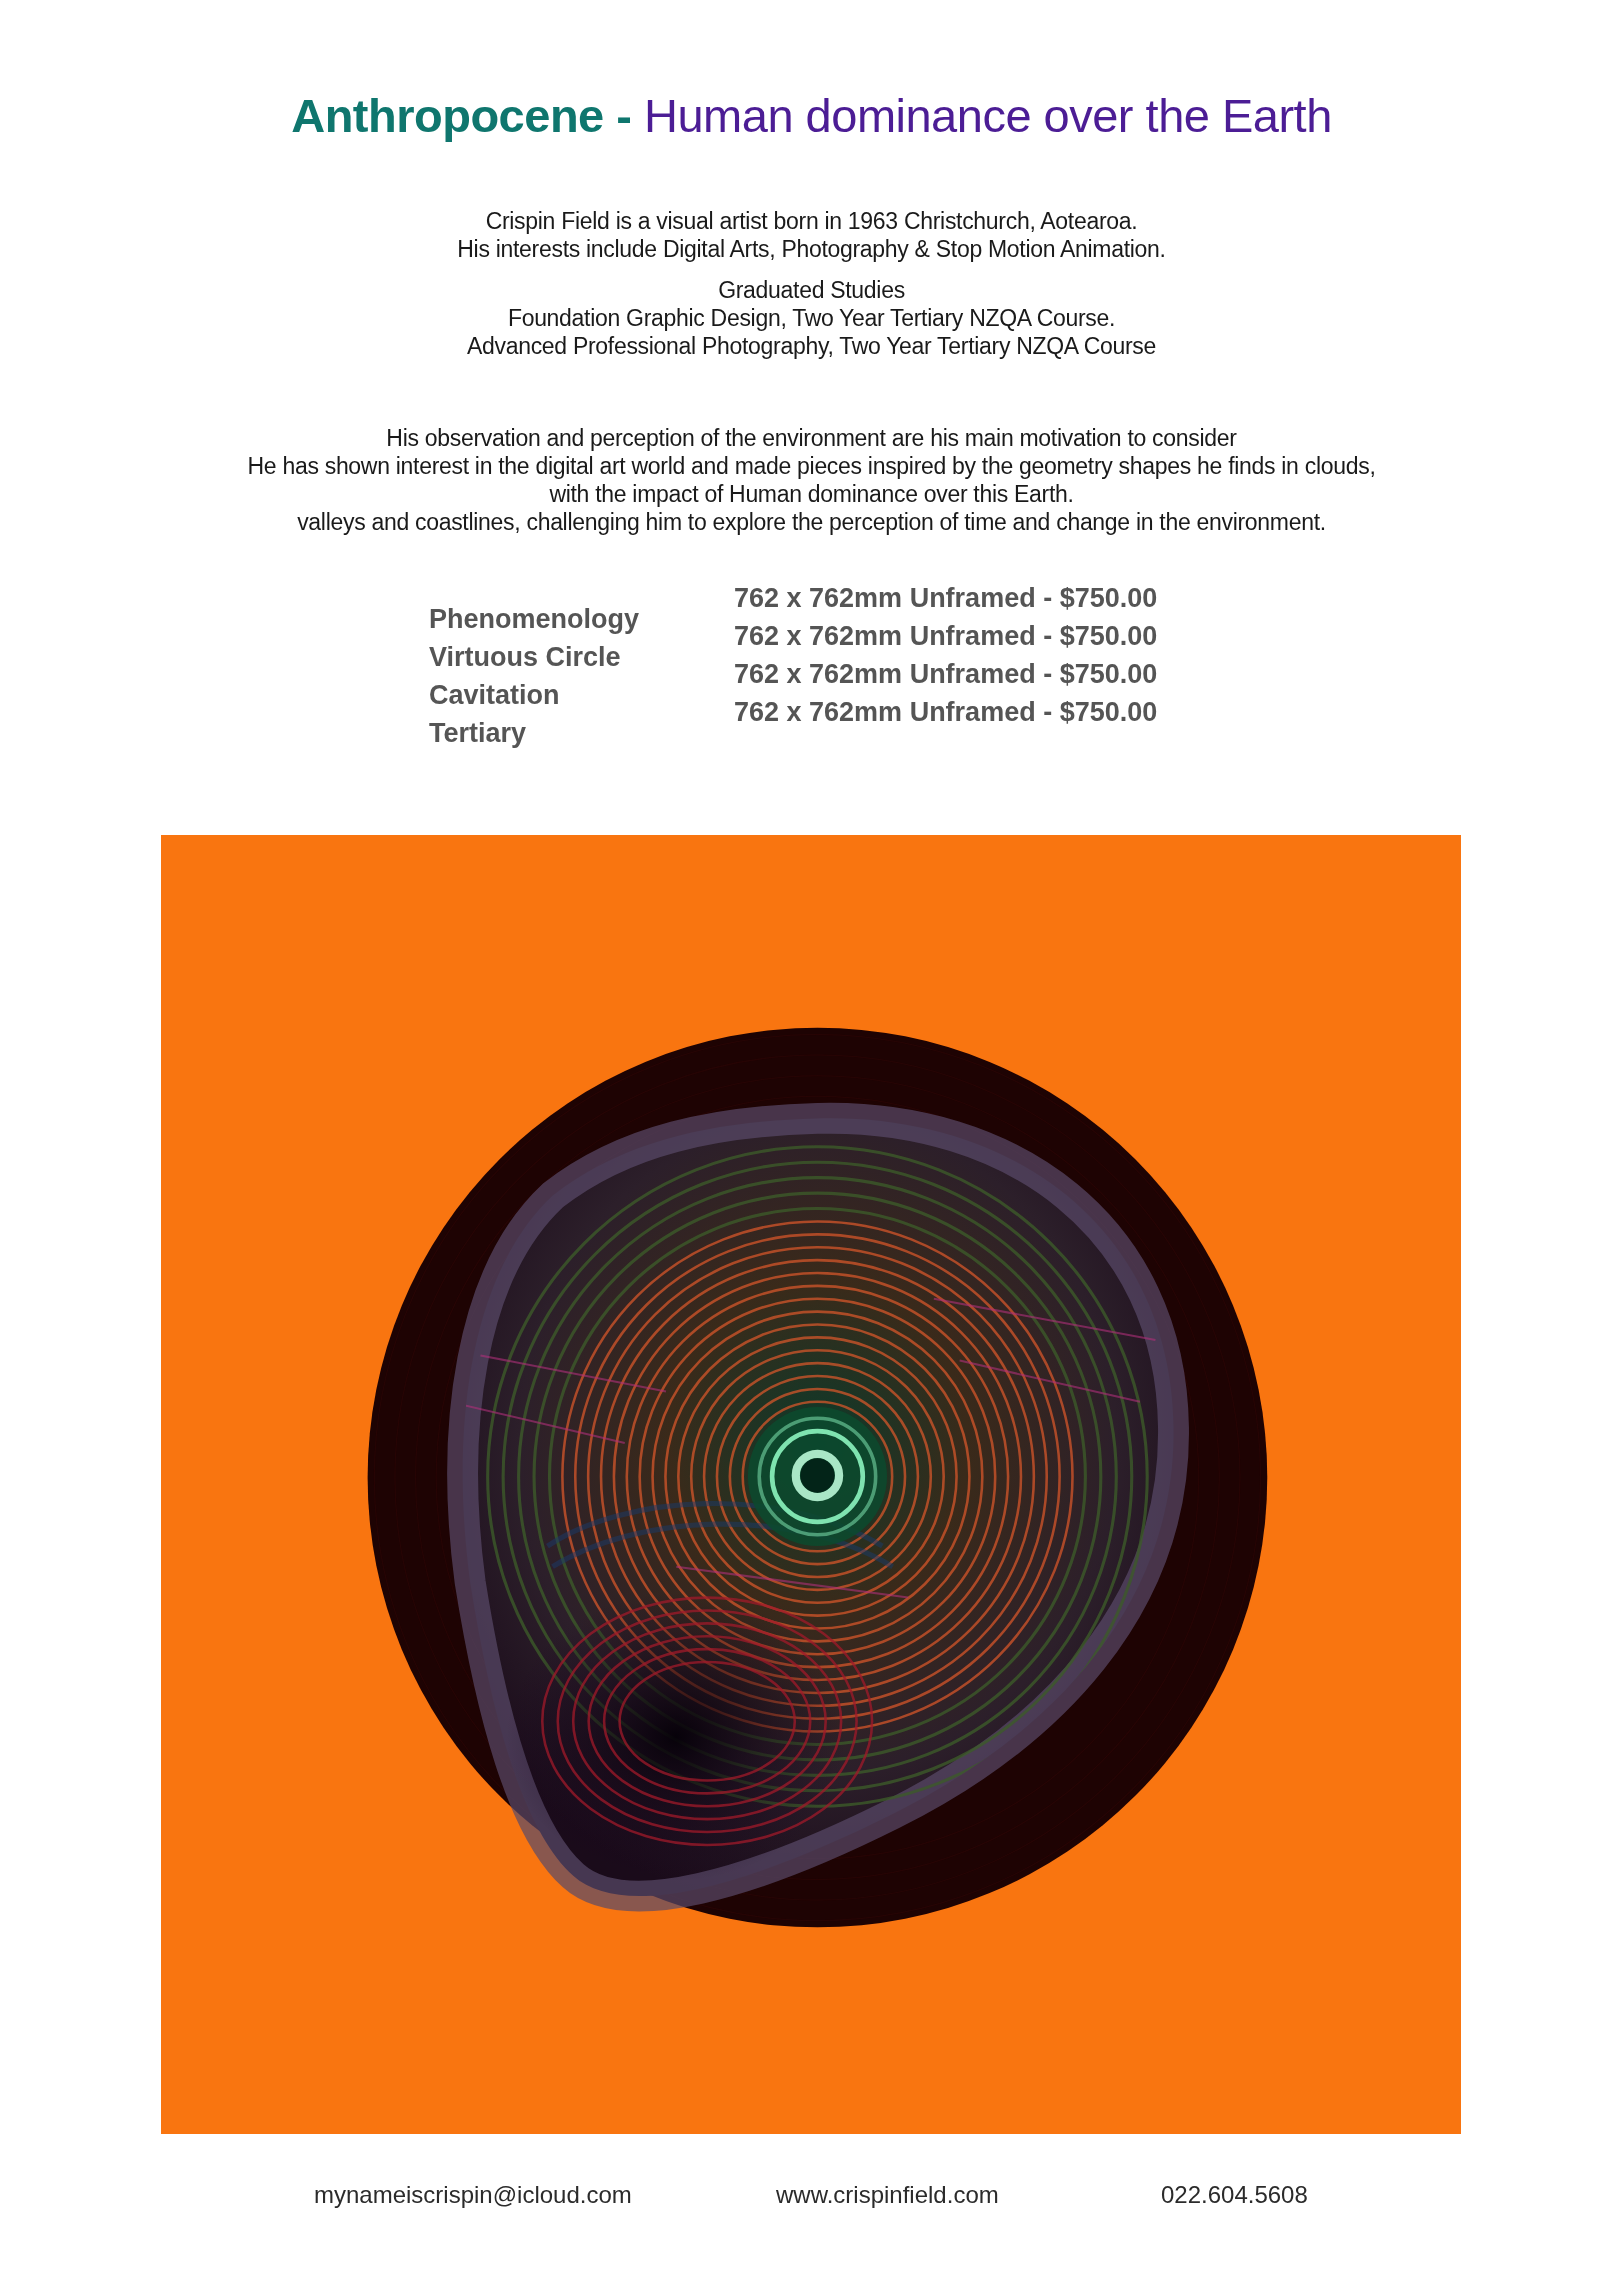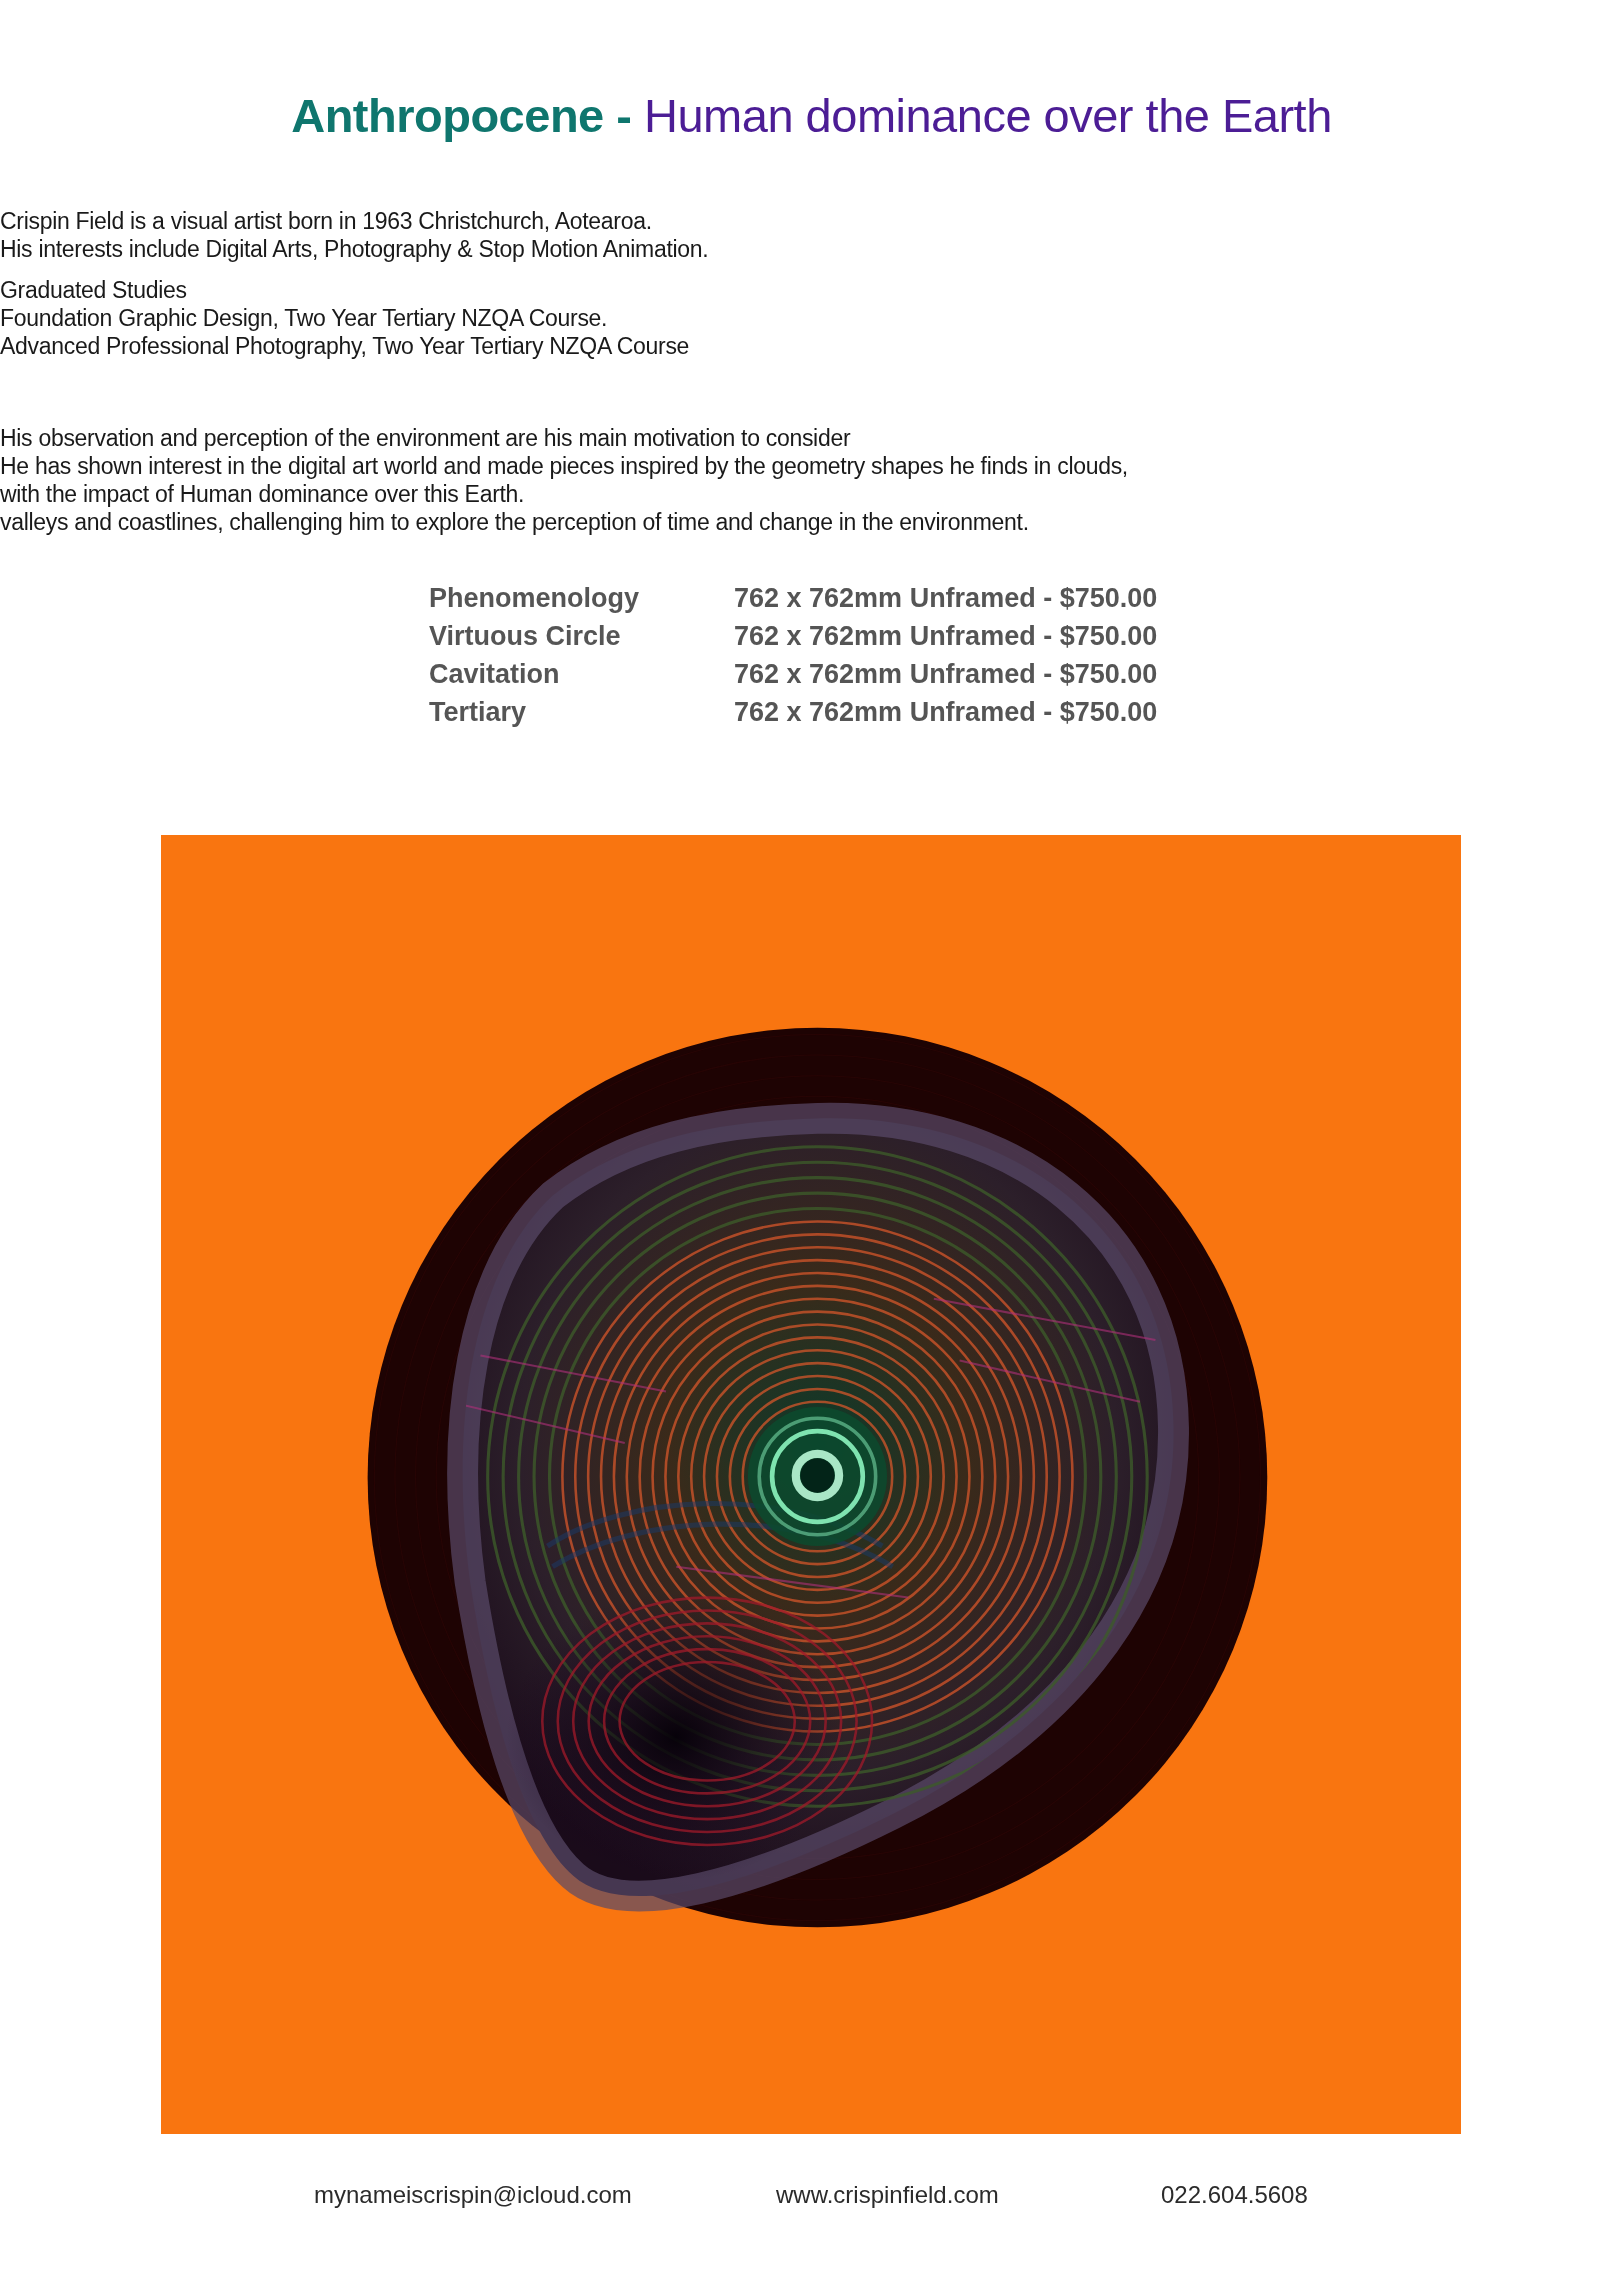--- a/index.html
+++ b/index.html
@@ -31,20 +31,21 @@
     color: #0f766e;
   }
   .title .light {
     font-weight: normal;
     color: #4c1d95;
   }
   .bio {
     position: absolute;
     left: 0;
     width: 1623px;
+    text-align: center;
     font-size: 23px;
     line-height: 28px;
     color: #1a1a1a;
     letter-spacing: -0.3px;
   }
   .bio p { margin: 0; white-space: nowrap; }
   .bio-1 { top: 207px; }
   .bio-2 { top: 276px; }
   .bio-3 { top: 408px; margin-top: 16px; }
 
@@ -56,21 +57,21 @@
     font-weight: bold;
     font-size: 27px;
     color: #555555;
   }
   .price-row {
     display: flex;
     height: 38px;
     line-height: 38px;
     white-space: nowrap;
   }
-  .price-name { width: 305px; }
+  .price-name { width: 305px; margin-top: 21px; }
   .price-detail { }
 
   .art-panel {
     position: absolute;
     left: 161px;
     top: 835px;
     width: 1300px;
     height: 1299px;
     background: #F97510;
     overflow: hidden;

